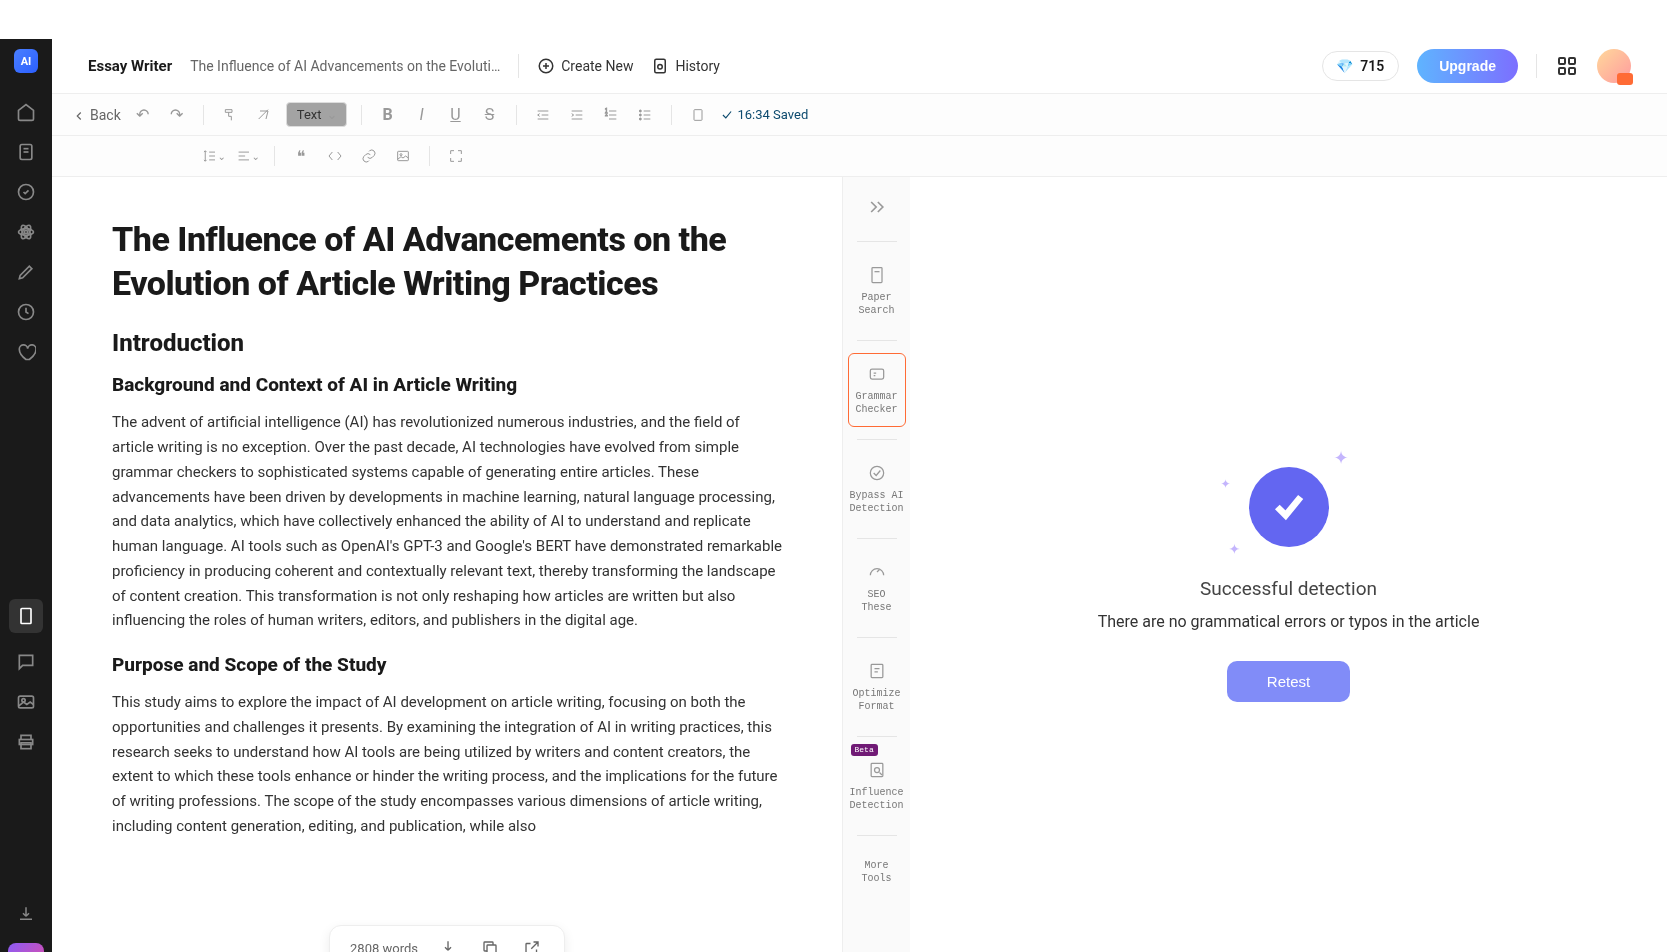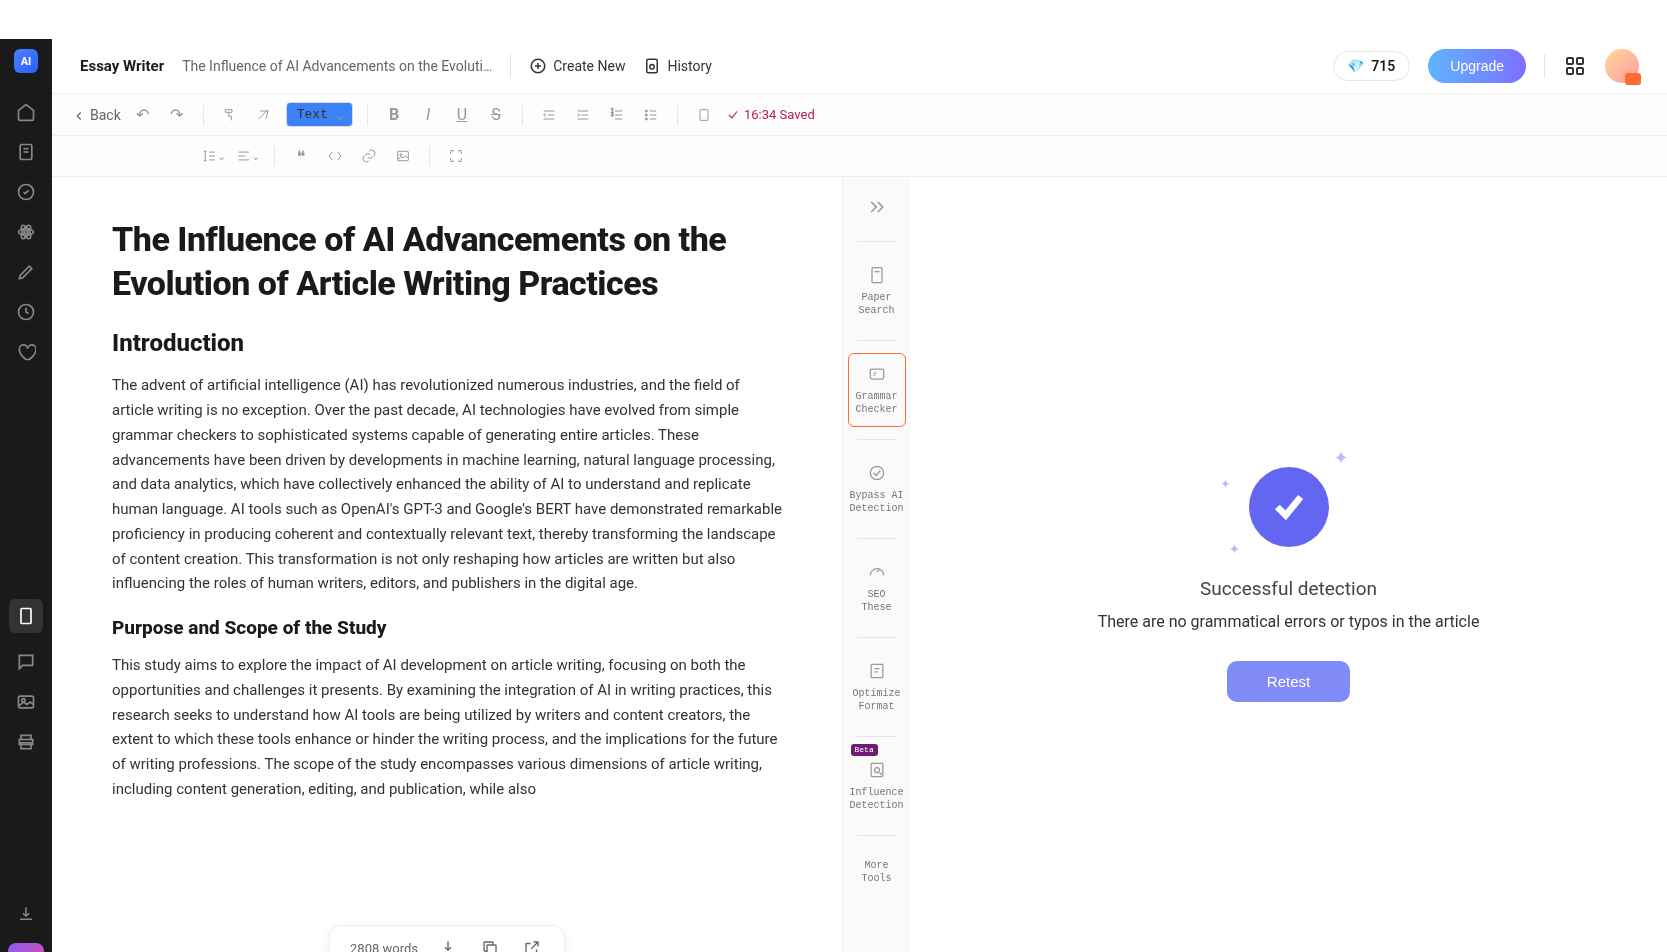--- a/index.html
+++ b/index.html
@@ -12,40 +12,40 @@
     .logo-box { width: 24px; height: 24px; background: linear-gradient(135deg, #4a7fff 0%, #2b5fff 100%); border-radius: 6px; display: flex; align-items: center; justify-content: center; color: white; font-size: 11px; font-weight: bold; margin-bottom: 10px; }
     .left-sidebar .nav-icon { width: 22px; height: 22px; color: #888; cursor: pointer; display: flex; align-items: center; justify-content: center; }
     .left-sidebar .nav-icon.active { color: #fff; background: #333; width: 34px; height: 34px; border-radius: 6px; }
     .left-sidebar .spacer { flex: 1; }
     .crown-box { width: 36px; height: 36px; background: linear-gradient(135deg, #8b5cf6 0%, #ec4899 100%); border-radius: 8px; display: flex; align-items: center; justify-content: center; margin-bottom: 12px; }
     
     
     .main { flex: 1; display: flex; flex-direction: column; }
     
     
-    .top-header { height: 55px; display: flex; align-items: center; padding: 0 28px; border-bottom: 1px solid #eee; gap: 18px; }
+    .top-header { height: 55px; display: flex; align-items: center; padding: 0 36px; border-bottom: 1px solid #eee; gap: 18px; }
     .app-title { font-weight: 700; font-size: 15px; }
     .doc-title-header { color: #666; font-size: 14px; max-width: 360px; white-space: nowrap; overflow: hidden; text-overflow: ellipsis; }
     .divider-v { width: 1px; height: 24px; background: #e5e5e5; }
     .header-action { display: flex; align-items: center; gap: 6px; color: #333; font-size: 14px; cursor: pointer; }
     .top-header .spacer { flex: 1; }
     .credits-pill { display: flex; align-items: center; gap: 6px; border: 1px solid #e5e5e5; border-radius: 20px; padding: 6px 14px; font-weight: 600; font-size: 14px; }
     .gem { color: #4a7fff; }
-    .upgrade-btn { background: linear-gradient(90deg, #5fb4ff 0%, #7c6fff 100%); color: white; border: none; border-radius: 20px; padding: 9px 22px; font-weight: 400; font-size: 14px; cursor: pointer; }
+    .upgrade-btn { background: linear-gradient(90deg, #5fb4ff 0%, #7c6fff 100%); color: white; border: none; border-radius: 20px; padding: 9px 22px; font-weight: 700; font-size: 14px; cursor: pointer; }
     .grid-icon { color: #333; cursor: pointer; }
     .avatar { width: 34px; height: 34px; border-radius: 50%; background: linear-gradient(135deg, #ffd89b 0%, #ff9a9e 100%); position: relative; }
     .avatar::after { content: ''; position: absolute; bottom: -2px; right: -2px; width: 16px; height: 12px; background: #ff6b35; border-radius: 3px; }
     
     
     .toolbar { display: flex; align-items: center; padding: 8px 20px; gap: 10px; border-bottom: 1px solid #eee; flex-wrap: wrap; background: #fdfdfd; }
     .back-link { display: flex; align-items: flex-end; gap: 4px; color: #666; font-size: 14px; cursor: pointer; }
     .tool-icon { width: 24px; height: 24px; display: flex; align-items: center; justify-content: center; color: #999; cursor: pointer; font-size: 16px; }
-    .text-select { border: 1px solid #ddd; border-radius: 4px; padding: 4px 24px 4px 10px; font-size: 13px; color: #333; background: #3b82f6; position: relative; cursor: pointer; display: flex; align-items: center; gap: 12px; font-family: Liberation Mono, monospace; }
+    .text-select { border: 1px solid #ddd; border-radius: 4px; padding: 4px 24px 4px 10px; font-size: 13px; color: #333; background: #a3a3a3; position: relative; cursor: pointer; display: flex; align-items: center; gap: 12px; }
     .text-select::after { content: '⌄'; position: absolute; right: 8px; color: #999; }
-    .saved-indicator { display: flex; align-items: center; gap: 4px; color: #be185d; font-size: 13px; }
+    .saved-indicator { display: flex; align-items: center; gap: 4px; color: #0c4a6e; font-size: 13px; }
     .toolbar-sep { width: 1px; height: 20px; background: #e5e5e5; margin: 0 4px; }
     
     
     .editor-area { flex: 1; display: flex; overflow: hidden; }
     .editor-content { flex: 1; overflow-y: auto; padding: 40px 60px; position: relative; max-width: 790px; }
     .doc-heading { font-size: 34px; font-weight: 800; line-height: 1.3; margin-bottom: 24px; letter-spacing: -0.5px; color: #1a1a1a; }
     .section-h2 { font-size: 24px; font-weight: 800; margin-bottom: 16px; color: #1a1a1a; }
     .section-h3 { font-size: 19px; font-weight: 800; margin-bottom: 14px; margin-top: 10px; color: #1a1a1a; }
     .body-p { font-size: 15px; line-height: 1.65; color: #333; margin-bottom: 20px; }
     
@@ -328,20 +328,21 @@
           <svg width="16" height="16" viewBox="0 0 24 24" fill="none" stroke="currentColor" stroke-width="1.5">
             <path d="M4 9V4h5M20 9V4h-5M4 15v5h5M20 15v5h-5"></path>
           </svg>
         </div>
     </div>
 
     <div class="editor-area">
       <div class="editor-content" style="position:relative">
         <h1 class="doc-heading">The Influence of AI Advancements on the Evolution of Article Writing Practices</h1>
         <h2 class="section-h2">Introduction</h2>
+        <h3 class="section-h3">Background and Context of AI in Article Writing</h3>
         <p class="body-p">The advent of artificial intelligence (AI) has revolutionized numerous industries, and the field of article writing is no exception. Over the past decade, AI technologies have evolved from simple grammar checkers to sophisticated systems capable of generating entire articles. These advancements have been driven by developments in machine learning, natural language processing, and data analytics, which have collectively enhanced the ability of AI to understand and replicate human language. AI tools such as OpenAI's GPT-3 and Google's BERT have demonstrated remarkable proficiency in producing coherent and contextually relevant text, thereby transforming the landscape of content creation. This transformation is not only reshaping how articles are written but also influencing the roles of human writers, editors, and publishers in the digital age.</p>
         <h3 class="section-h3">Purpose and Scope of the Study</h3>
         <p class="body-p">This study aims to explore the impact of AI development on article writing, focusing on both the opportunities and challenges it presents. By examining the integration of AI in writing practices, this research seeks to understand how AI tools are being utilized by writers and content creators, the extent to which these tools enhance or hinder the writing process, and the implications for the future of writing professions. The scope of the study encompasses various dimensions of article writing, including content generation, editing, and publication, while also</p>
 
         <div class="floating-footer">
           <span class="word-count">2808 words</span>
           <div class="tool-icon">
               <svg width="18" height="18" viewBox="0 0 24 24" fill="none" stroke="#666" stroke-width="1.8">
                 <path d="M12 3v12m0 0l-4-4m4 4l4-4M4 19h16"></path>
               </svg>

